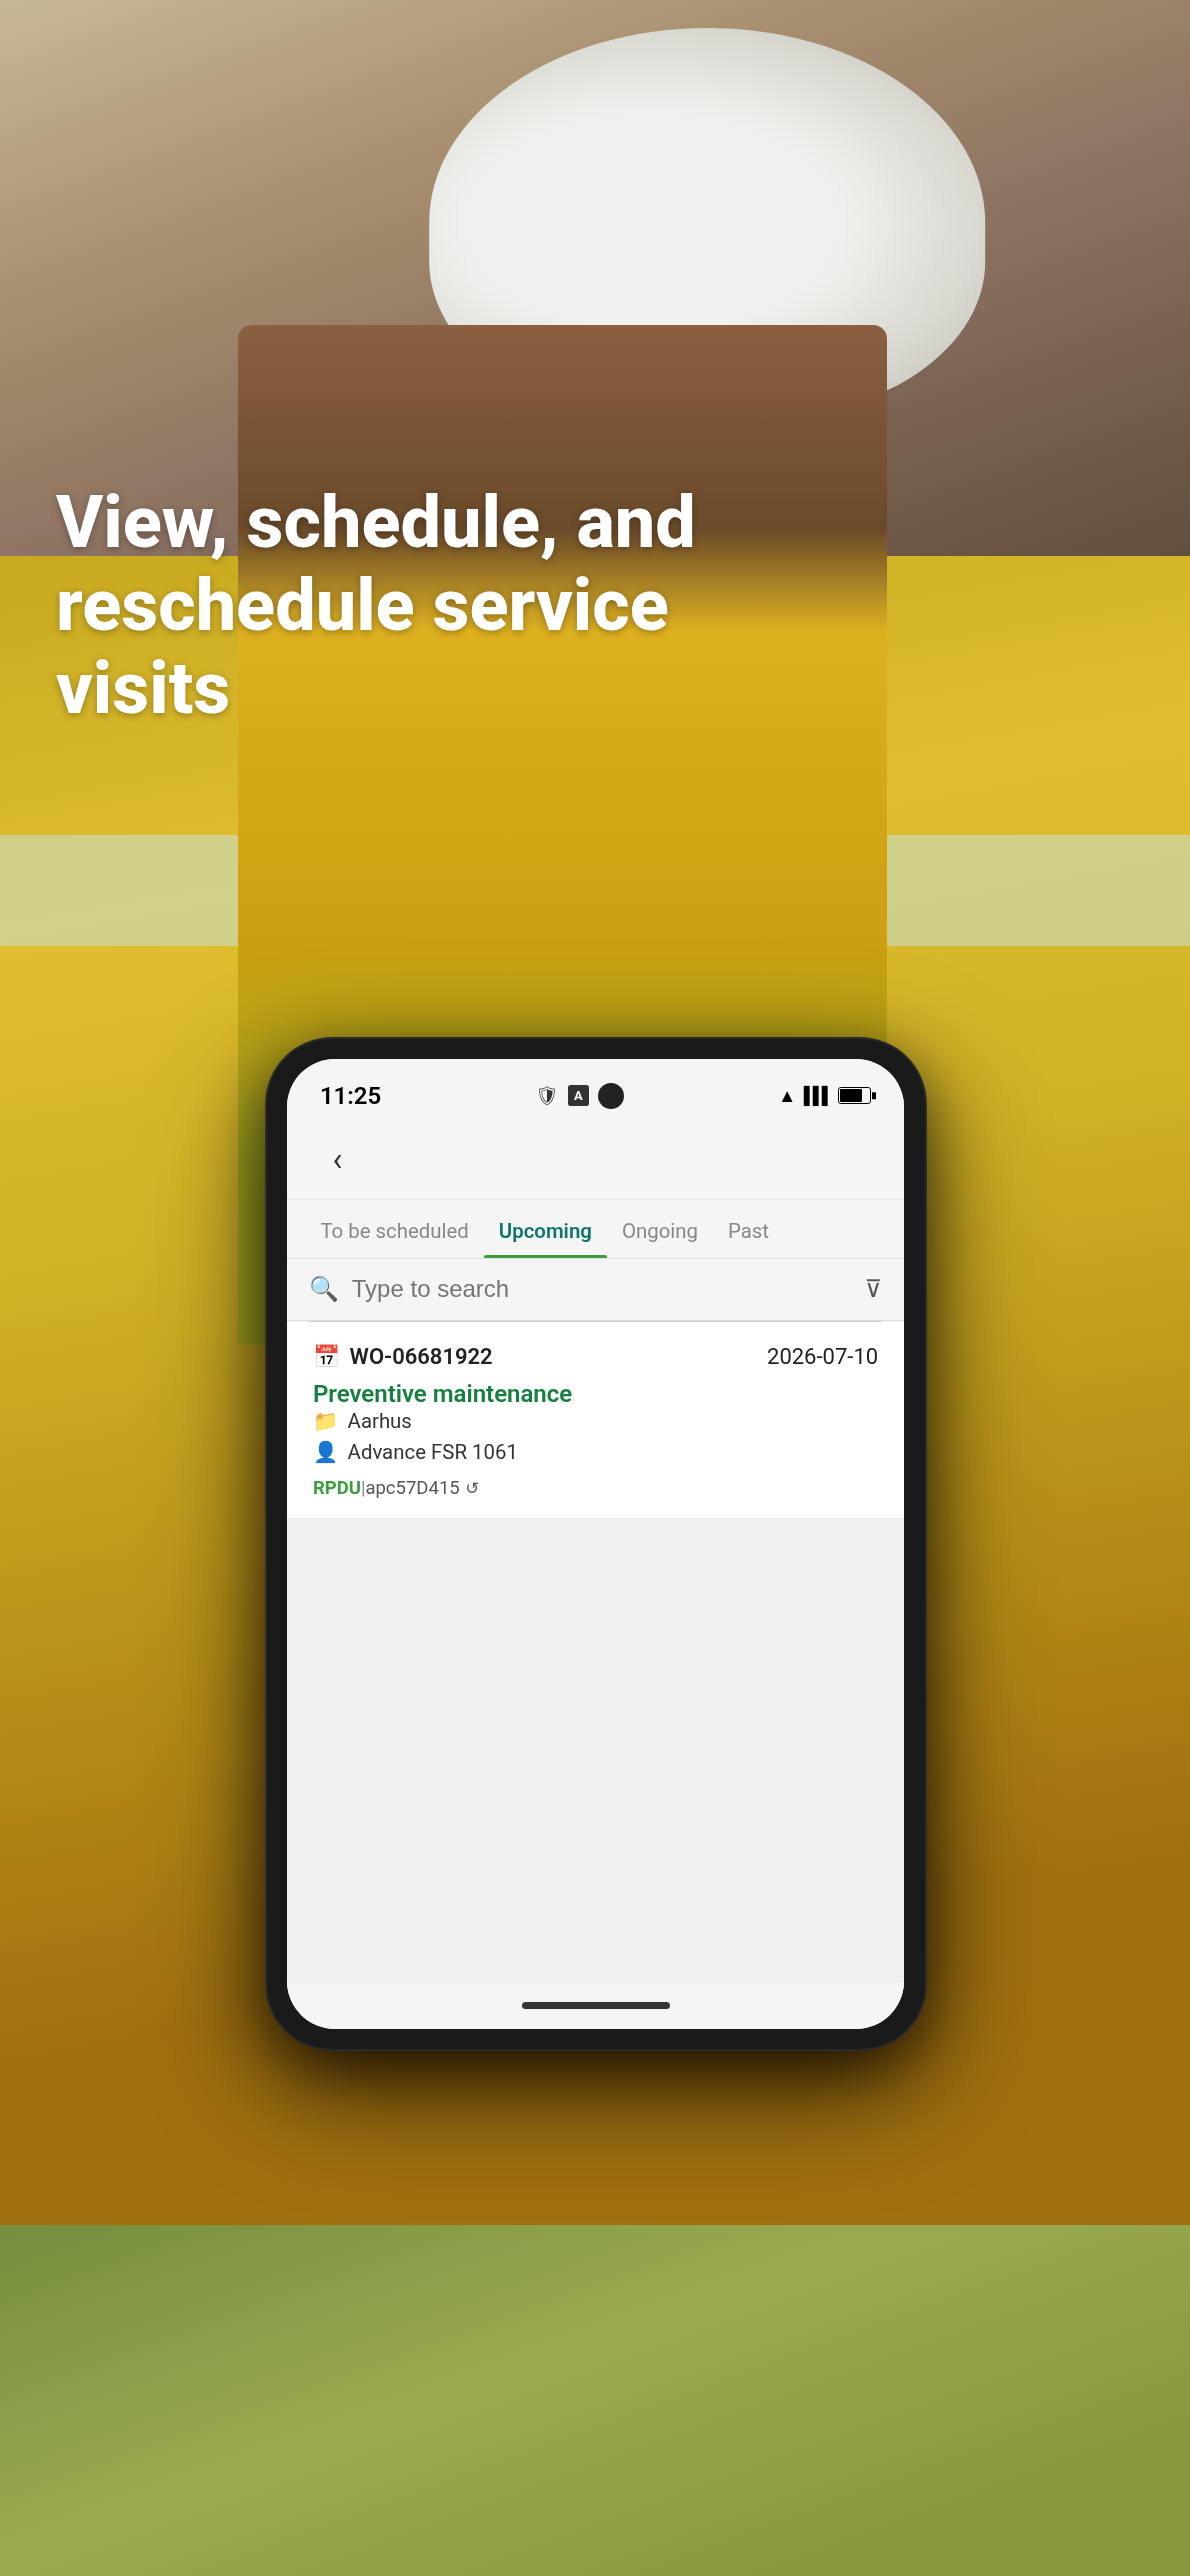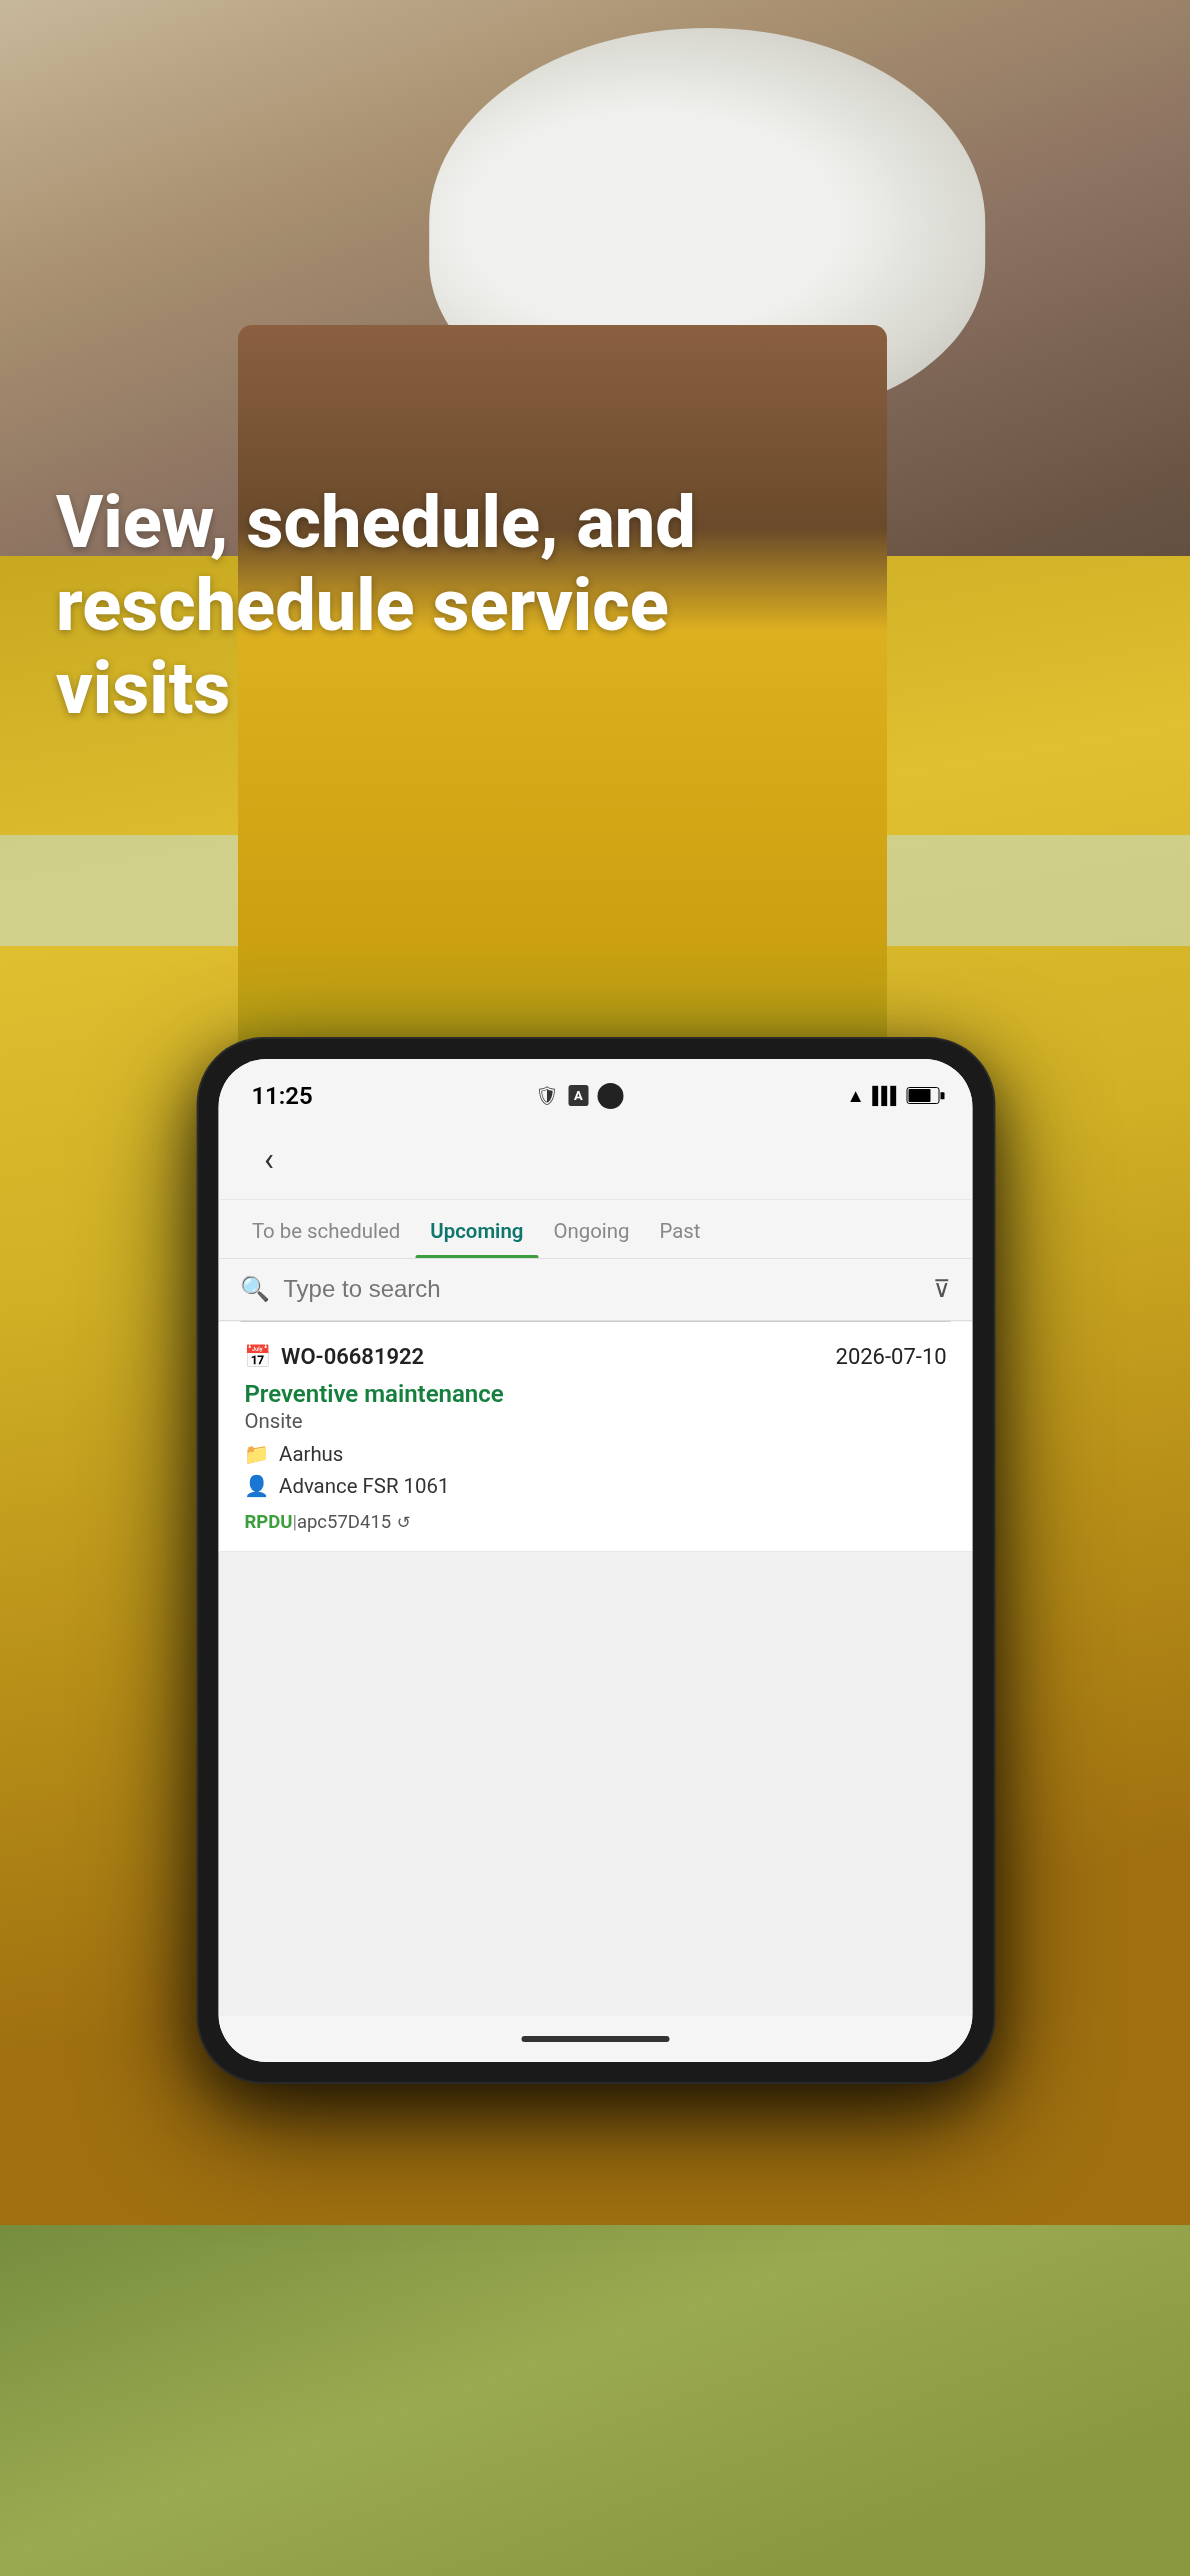--- a/index.html
+++ b/index.html
@@ -97,21 +97,21 @@
       text-shadow: 0 1.9px 7.4px rgba(0,0,0,0.3);
       max-width: 649px;
     }
 
     
     .phone-container {
       position: absolute;
       top: 1039px;
       left: 50%;
       transform: translateX(-50%);
-      width: 795px;
+      width: 658px;
       z-index: 20;
     }
 
     .phone-outer {
       background: #1a1a1a;
       border-radius: 65px;
       padding: 20.4px;
       box-shadow:
         0 0 0 1.9px #2a2a2a,
         0 37px 111px rgba(0,0,0,0.7),
@@ -508,21 +508,20 @@
       <div class="visit-card">
         <div class="visit-card-header">
           <div class="visit-wo-wrap">
             <span class="calendar-icon">📅</span>
             <span class="visit-wo">WO-06681922</span>
           </div>
           <span class="visit-date">2026-07-10</span>
         </div>
 
         <div class="visit-type">Preventive maintenance</div>
-        <div class="visit-mode">Onsite</div>
 
         <div class="visit-location-row">
           <span class="folder-icon">📁</span>
           <span class="visit-location">Aarhus</span>
         </div>
 
         <div class="visit-engineer-row">
           <span class="person-icon">👤</span>
           <span class="visit-engineer">Advance FSR 1061</span>
         </div>

